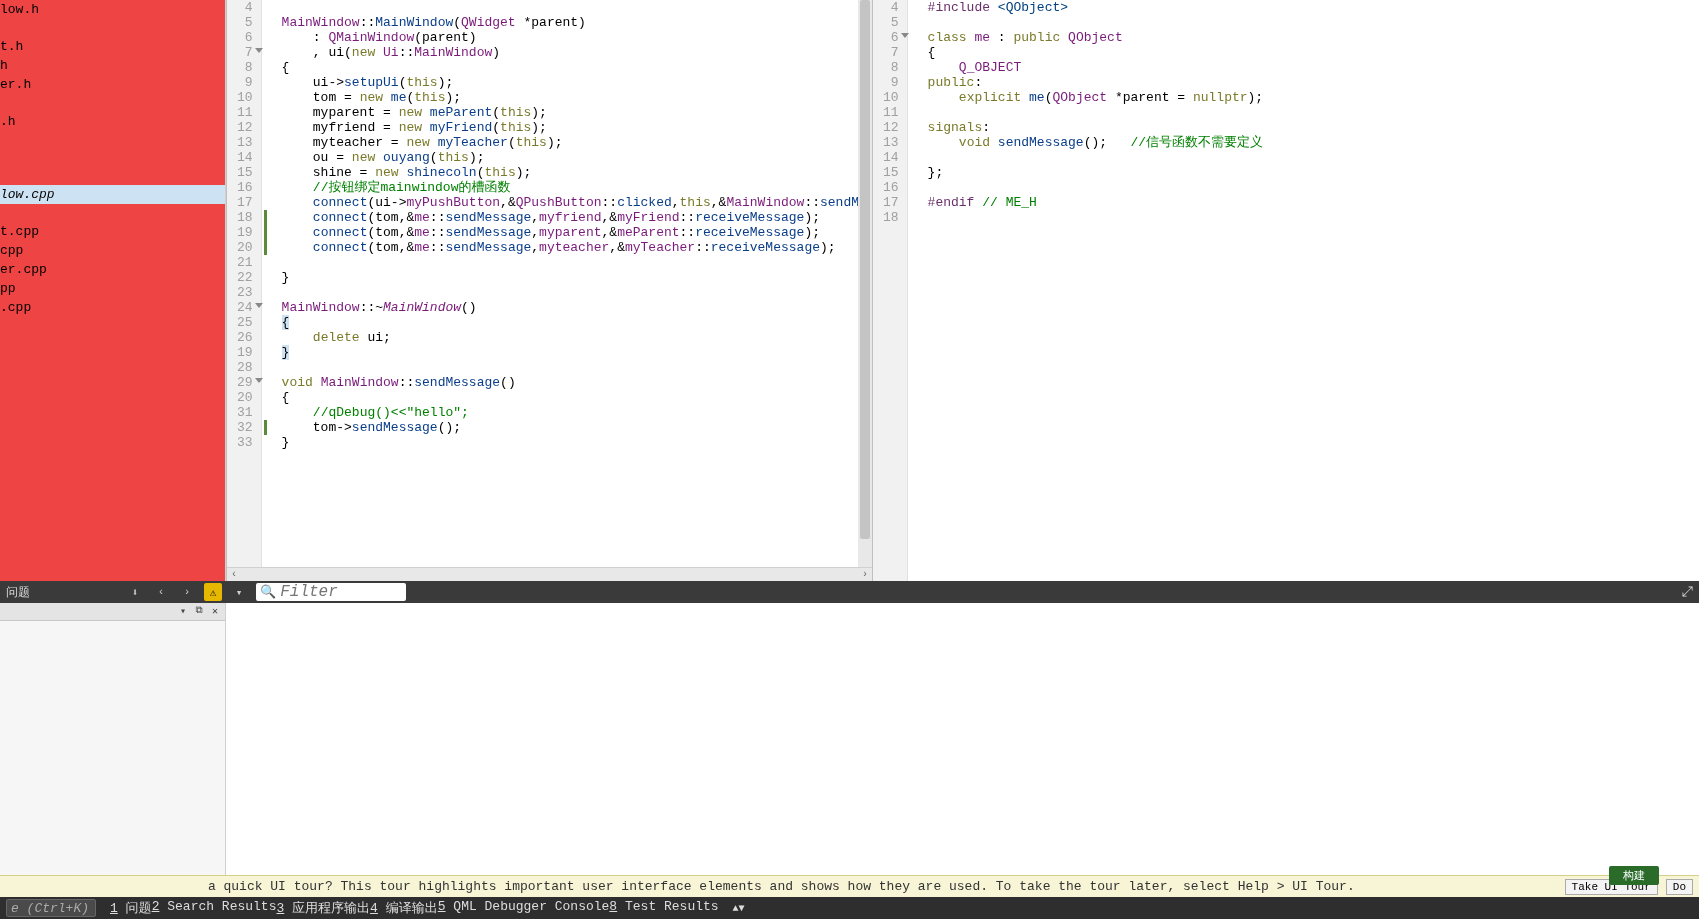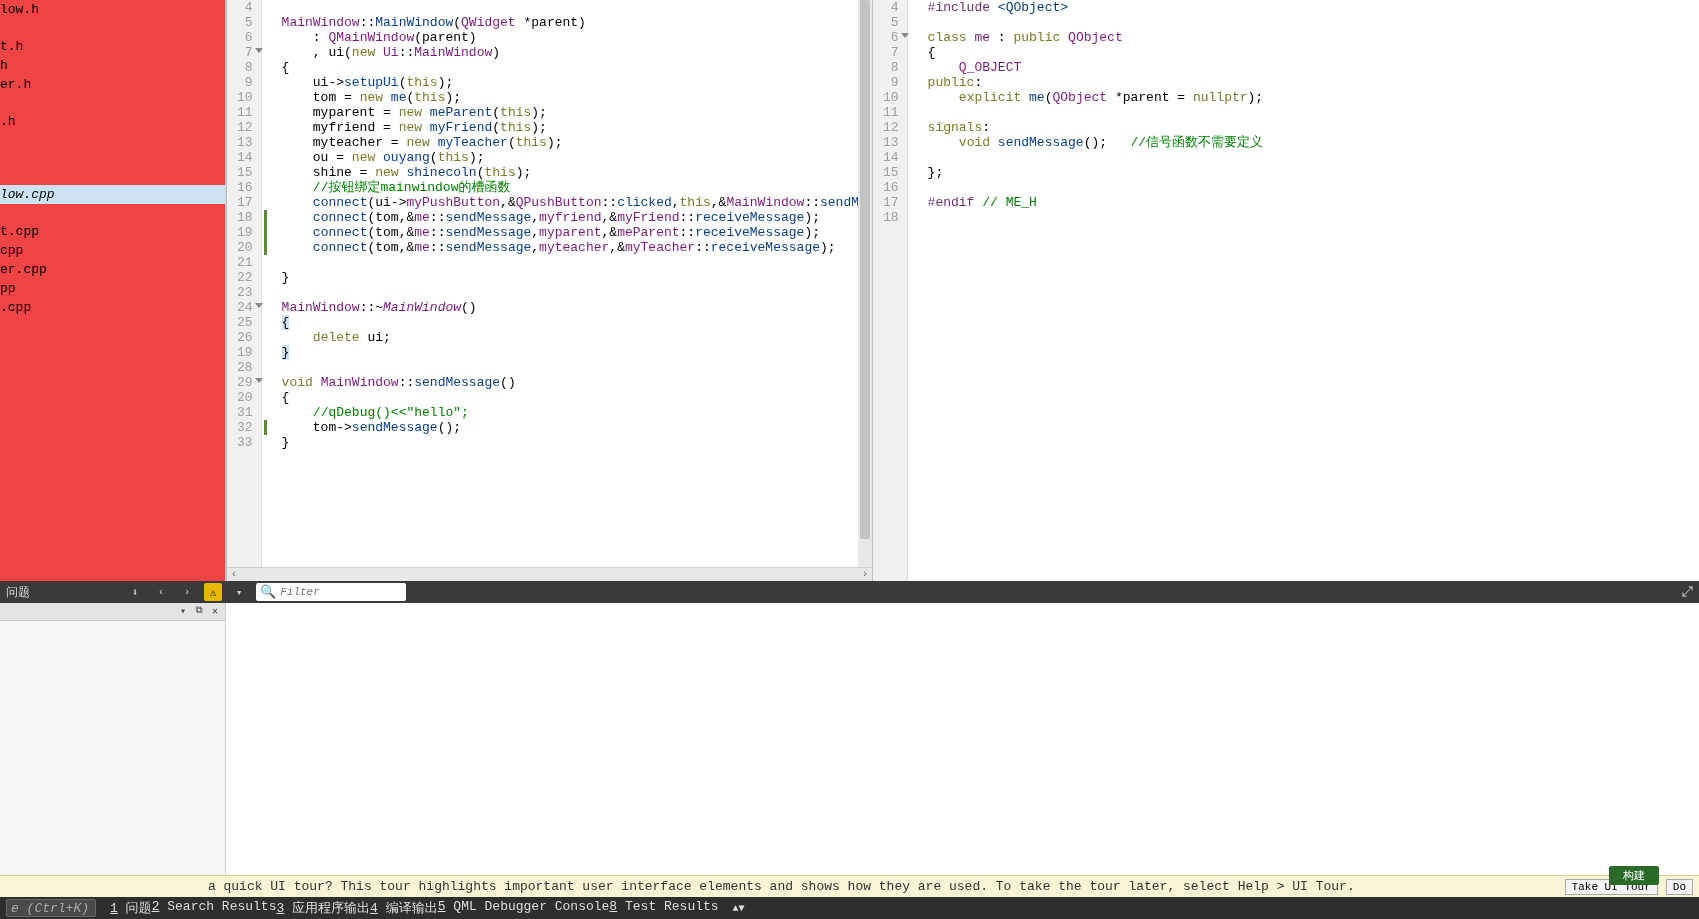--- a/index.html
+++ b/index.html
@@ -38,21 +38,21 @@
 .pp { color: #6b2f6b; }
 .pp2 { color: #004080; }
 .ital { font-style: italic; }
 
 
 .issues-bar { background: #3a3a3a; color: #ddd; height: 22px; display: flex; align-items: center; padding: 0 6px; gap: 8px; }
 .issues-bar .title { flex: 0 0 auto; font-family: "SimSun", sans-serif; font-size: 12px; }
 .issues-bar .tool { width: 18px; height: 18px; display: inline-flex; align-items: center; justify-content: center; cursor: pointer; color: #ccc; font-size: 11px; }
 .issues-bar .warn { background: #e6b800; color: #000; border-radius: 2px; }
 .issues-bar .filter { background: #fff; height: 18px; flex: 0 0 150px; display: flex; align-items: center; gap: 4px; padding: 0 4px; border-radius: 2px; }
-.issues-bar .filter input { border: none; outline: none; font-style: italic; width: 110px; background: transparent; color: #666; font-size: 11px; }
+.issues-bar .filter input { border: none; outline: none; font-style: italic; width: 110px; background: transparent; color: #666; font-size: 16px; }
 .issues-bar .flexgap { flex: 1; }
 .issues-bar .expand { font-size: 14px; cursor: pointer; }
 
 
 .output-zone { display: grid; grid-template-columns: 226px 1fr; background: #fff; }
 .output-left { border-right: 1px solid #d0d0d0; background: #f6f6f6; }
 .output-left-head { height: 18px; background: #e4e4e4; border-bottom: 1px solid #c8c8c8; display: flex; justify-content: flex-end; align-items: center; gap: 2px; padding: 0 3px; }
 .output-left-head .btn { width: 14px; height: 14px; font-size: 10px; color: #444; text-align: center; cursor: pointer; }
 .output-body { display: flex; align-items: center; justify-content: center; color: #888; }
 

